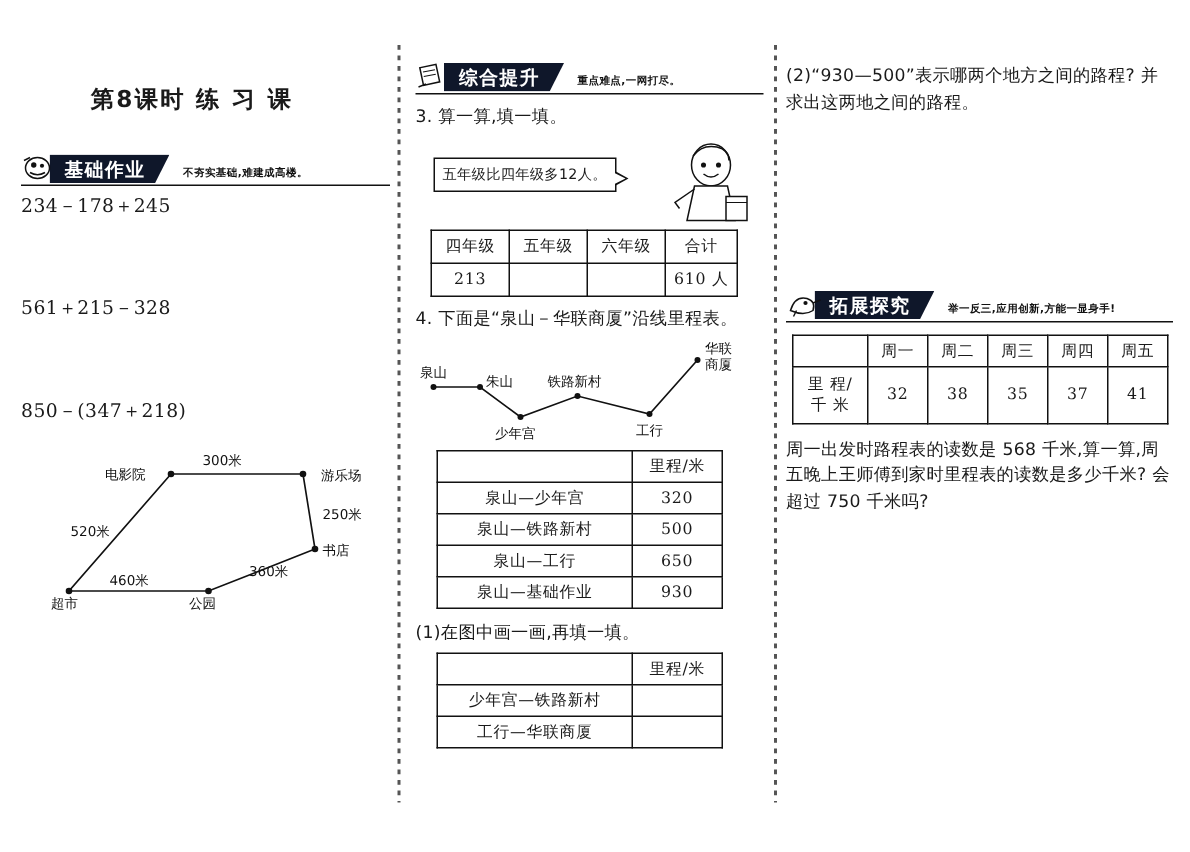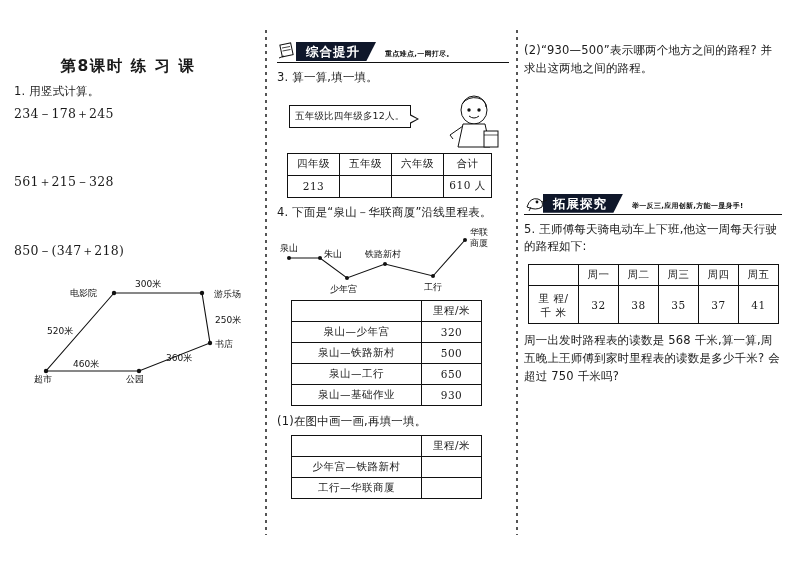--- a/index.html
+++ b/index.html
@@ -132,22 +132,37 @@
 
 <div class="page">
 
   <div class="vsep s1"></div>
   <div class="vsep s2"></div>
 
   <div class="col col-left">
 
     <div class="page-title">第8课时  练  习  课</div>
 
-
-    <div class="q" style="margin-top:6px;">1. 用竖式计算。</div>
+    <div style="margin-top:26px;">
+      <div class="badge-row">
+        <span class="badge-icon">
+          <svg width="24" height="19" viewBox="0 0 24 19">
+            <ellipse cx="11" cy="9" rx="8" ry="7" fill="#fff" stroke="#111" stroke-width="1"></ellipse>
+            <circle cx="8.5" cy="7" r="1.8" fill="#111"></circle>
+            <circle cx="14" cy="7.5" r="1.4" fill="#111"></circle>
+            <path d="M6 12 Q11 15 16 12" stroke="#111" stroke-width="1" fill="none"></path>
+            <path d="M2 4 L6 2" stroke="#111" stroke-width="1"></path>
+          </svg>
+        </span>
+        <span class="badge-tag">基础作业</span>
+        <span class="badge-sub">不夯实基础,难建成高楼。</span>
+      </div>
+      <div class="badge-rule"></div>
+    </div>
+
 
     <div class="expr" style="margin-top:5px;">234－178＋245</div>
     <div class="expr" style="margin-top:51px;">561＋215－328</div>
     <div class="expr" style="margin-top:52px;">850－(347＋218)</div>
 
 
     <div class="figure-wrap" style="margin-top:8px;">
       <svg width="230" height="115" viewBox="0 0 230 115">
         <polyline class="dia-edge" points="100,25 188,25 196,75 125,103 32,103 100,25"></polyline>
         <circle class="dia-dot" cx="100" cy="25" r="2.2"></circle>
@@ -305,21 +320,20 @@
             <path d="M18 8 L23 6" stroke="#111" stroke-width="1"></path>
             <path d="M7 13 L5 17" stroke="#111" stroke-width="0.9"></path>
           </svg>
         </span>
         <span class="badge-tag">拓展探究</span>
         <span class="badge-sub">举一反三,应用创新,方能一显身手!</span>
       </div>
       <div class="badge-rule"></div>
     </div>
 
-    <div class="q" style="margin-top:6px; width:256px;">5. 王师傅每天骑电动车上下班,他这一周每天行驶的路程如下:</div>
 
     <table class="grid" style="margin-top:8px; margin-left:4px;">
       <tbody>
           <tr>
         <td style="width:50px; height:21px;"></td>
         <td style="width:40px;">周一</td>
         <td style="width:40px;">周二</td>
         <td style="width:40px;">周三</td>
         <td style="width:40px;">周四</td>
         <td style="width:40px;">周五</td>

